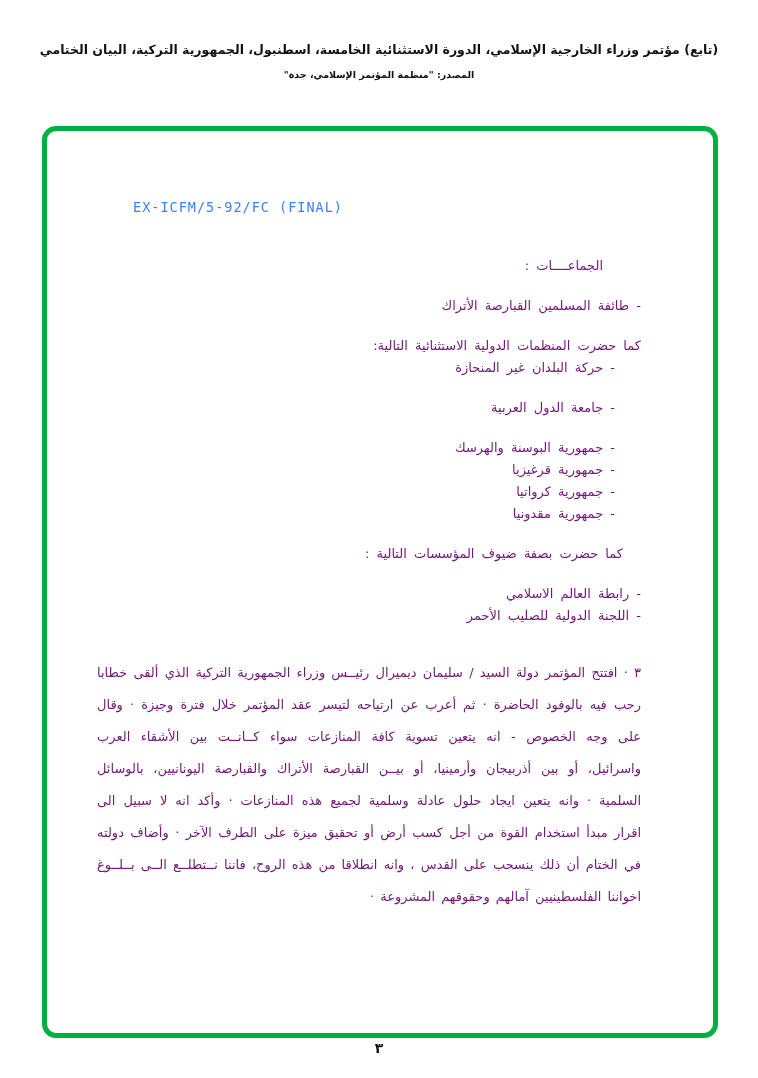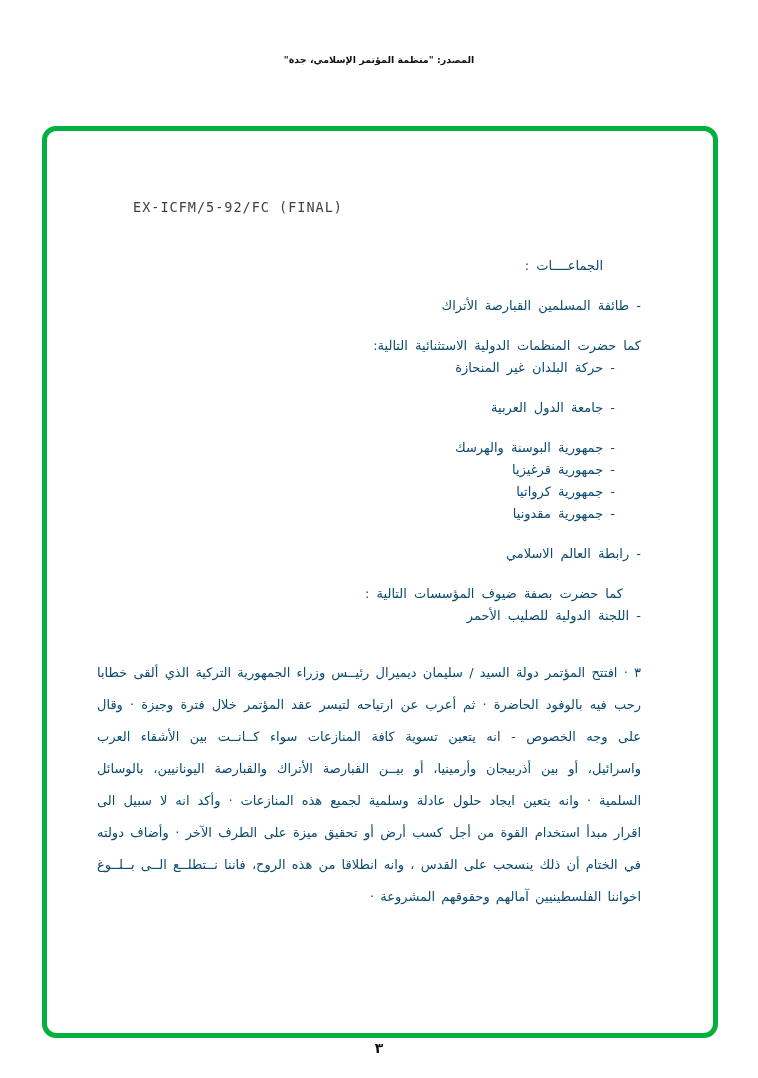--- a/index.html
+++ b/index.html
@@ -48,34 +48,34 @@
     background: #ffffff;
   }
 
   .doc-ref {
     position: absolute;
     top: 68px;
     left: 86px;
     font-family: "DejaVu Sans Mono", monospace;
     font-size: 13.5px;
     letter-spacing: 1px;
-    color: #404040;
+    color: #3b82f6;
     white-space: nowrap;
   }
 
   
   .content {
     position: absolute;
     top: 124px;
     right: 72px;
     left: 50px;
     direction: rtl;
     text-align: right;
     font-size: 13px;
-    color: #0c4a6e;
+    color: #701a75;
   }
   .line {
     line-height: 22px;
     white-space: nowrap;
     word-spacing: 3px;
   }
   .gap { margin-top: 18px; text-align: right; }
   .ind-a { margin-right: 38px; }
   .ind-b { margin-right: 26px; }
   .ind-c { margin-right: 18px; }
@@ -95,42 +95,43 @@
     right: 0;
     text-align: center;
     font-size: 14px;
     font-weight: bold;
   }
 </style>
 </head>
 <body>
 
 <div class="page-header">
+  <div class="title">(تابع) مؤتمر وزراء الخارجية الإسلامي، الدورة الاستثنائية الخامسة، اسطنبول، الجمهورية التركية، البيان الختامي</div>
   <div class="source">المصدر: "منظمة المؤتمر الإسلامي، جدة"</div>
 </div>
 
 <div class="doc-frame" style="border-color: rgb(0, 177, 64);">
 
   <div class="doc-ref">EX-ICFM/5-92/FC (FINAL)</div>
 
   <div class="content">
     <div class="line ind-a">الجماعــــات :</div>
     <div class="line gap">- طائفة المسلمين القبارصة الأتراك</div>
 
     <div class="line gap">كما حضرت المنظمات الدولية الاستثنائية التالية:</div>
     <div class="line ind-b">- حركة البلدان غير المنحازة</div>
     <div class="line gap ind-b">- جامعة الدول العربية</div>
 
     <div class="line gap ind-b">- جمهورية البوسنة والهرسك</div>
     <div class="line ind-b">- جمهورية قرغيزيا</div>
     <div class="line ind-b">- جمهورية كرواتيا</div>
     <div class="line ind-b">- جمهورية مقدونيا</div>
 
+    <div class="line gap ind-c">كما حضرت بصفة ضيوف المؤسسات التالية :</div>
     <div class="line gap">- رابطة العالم الاسلامي</div>
-    <div class="line gap ind-c">كما حضرت بصفة ضيوف المؤسسات التالية :</div>
     <div class="line">- اللجنة الدولية للصليب الأحمر</div>
 
     <div class="paragraph">٣ ·   افتتح المؤتمر دولة السيد / سليمان ديميرال رئيــس وزراء الجمهورية التركية الذي ألقى خطابا رحب فيه بالوفود الحاضرة · ثم أعرب عن ارتياحه لتيسر عقد المؤتمر خلال فترة وجيزة · وقال على وجه الخصوص - انه يتعين تسوية كافة المنازعات سواء كــانــت بين الأشقاء العرب واسرائيل، أو بين أذربيجان وأرمينيا، أو بيــن القبارصة الأتراك والقبارصة اليونانيين، بالوسائل السلمية · وانه يتعين ايجاد حلول عادلة وسلمية لجميع هذه المنازعات · وأكد انه لا سبيل الى اقرار مبدأ استخدام القوة من أجل كسب أرض أو تحقيق ميزة على الطرف الآخر · وأضاف دولته في الختام أن ذلك ينسحب على القدس ، وانه انطلاقا من هذه الروح، فاننا نــتطلــع الــى بــلــوغ اخواننا الفلسطينيين آمالهم وحقوقهم المشروعة ·</div>
   </div>
 
 </div>
 
 <div class="page-number">٣</div>
 
 </body></html>

